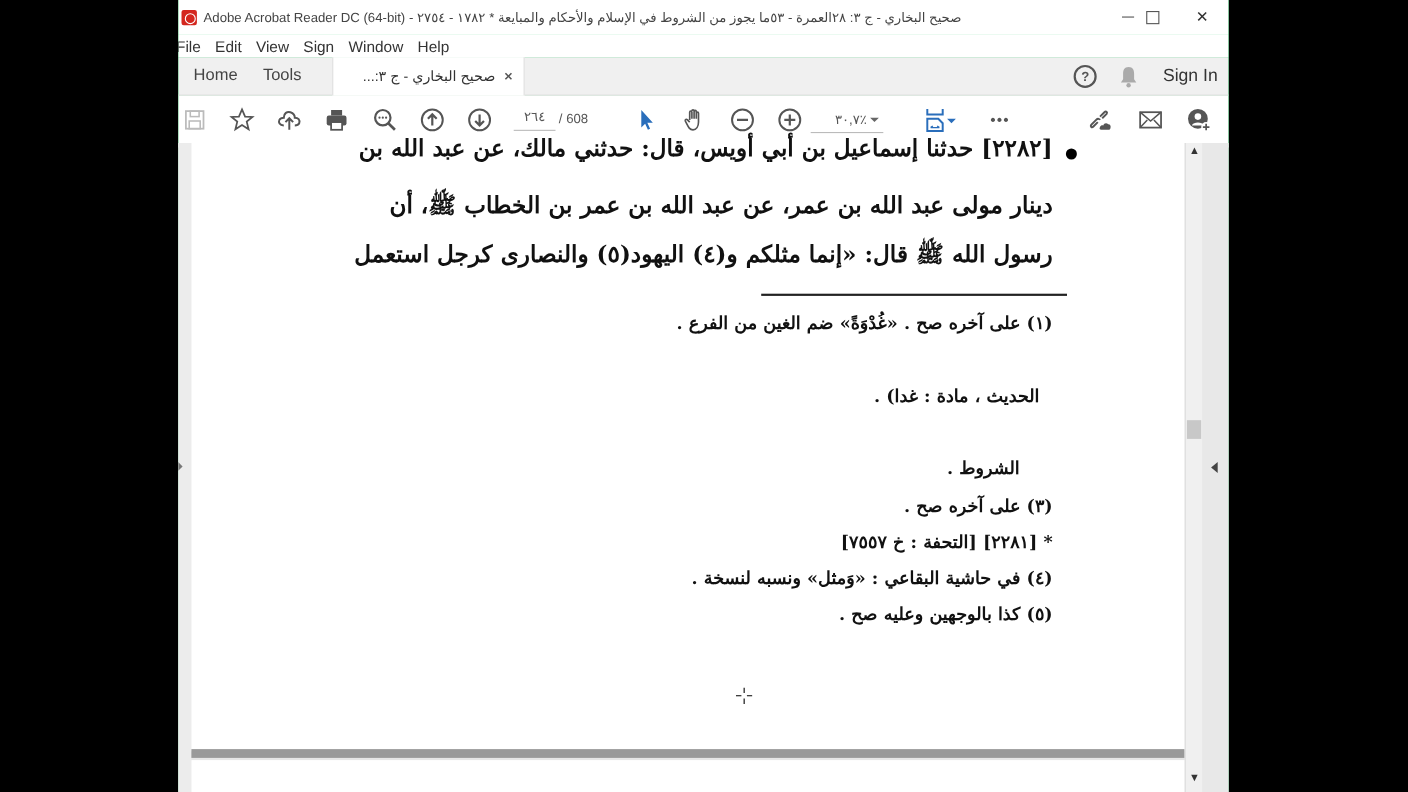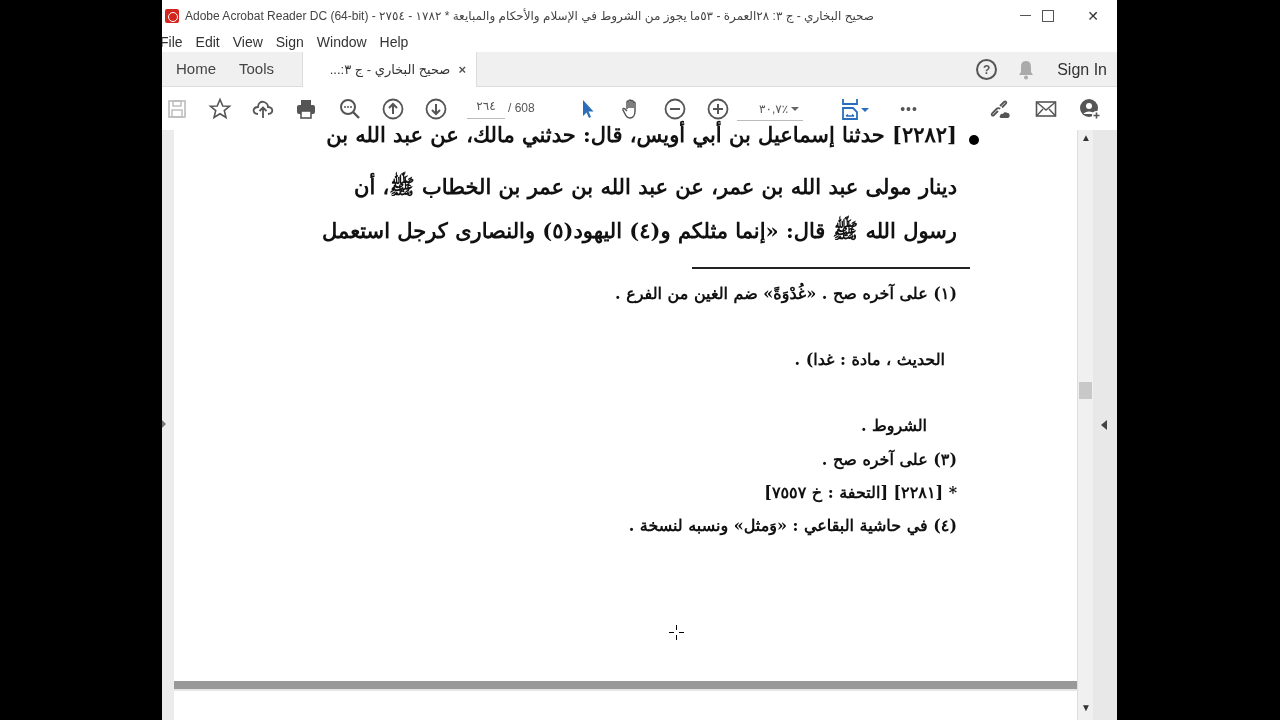--- a/index.html
+++ b/index.html
@@ -220,20 +220,21 @@
       <div class="ar main" style="top:44px">دينار مولى عبد الله بن عمر، عن عبد الله بن عمر بن الخطاب ﷺ، أن</div>
       <div class="ar main" style="top:88px">رسول الله ﷺ قال: «إنما مثلكم و(٤) اليهود(٥) والنصارى كرجل استعمل</div>
       <div class="rule"></div>
 
       <div class="ar note" style="top:154px">(١) على آخره صح . «غُدْوَةً» ضم الغين من الفرع .</div>
       <div class="ar note" style="top:220px; right:132px">الحديث ، مادة : غدا) .</div>
       <div class="ar note" style="top:286px; right:150px">الشروط .</div>
       <div class="ar note" style="top:320px">(٣) على آخره صح .</div>
       <div class="ar note" style="top:353px">* [٢٢٨١] [التحفة : خ ٧٥٥٧]</div>
       <div class="ar note" style="top:386px">(٤) في حاشية البقاعي : «وَمثل» ونسبه لنسخة .</div>
+      <div class="ar note" style="top:419px">(٥) كذا بالوجهين وعليه صح .</div>
 
       <svg class="cursor" viewBox="0 0 15 15">
         <path d="M7.5 0 L7.5 5 M7.5 10 L7.5 15 M0 7.5 L5 7.5 M10 7.5 L15 7.5" stroke="#000" stroke-width="1"></path>
       </svg>
     </div>
     <div class="pagegap"></div>
     <div class="page2"></div>
 
     <div class="vscroll">
       <span class="up">▲</span>

